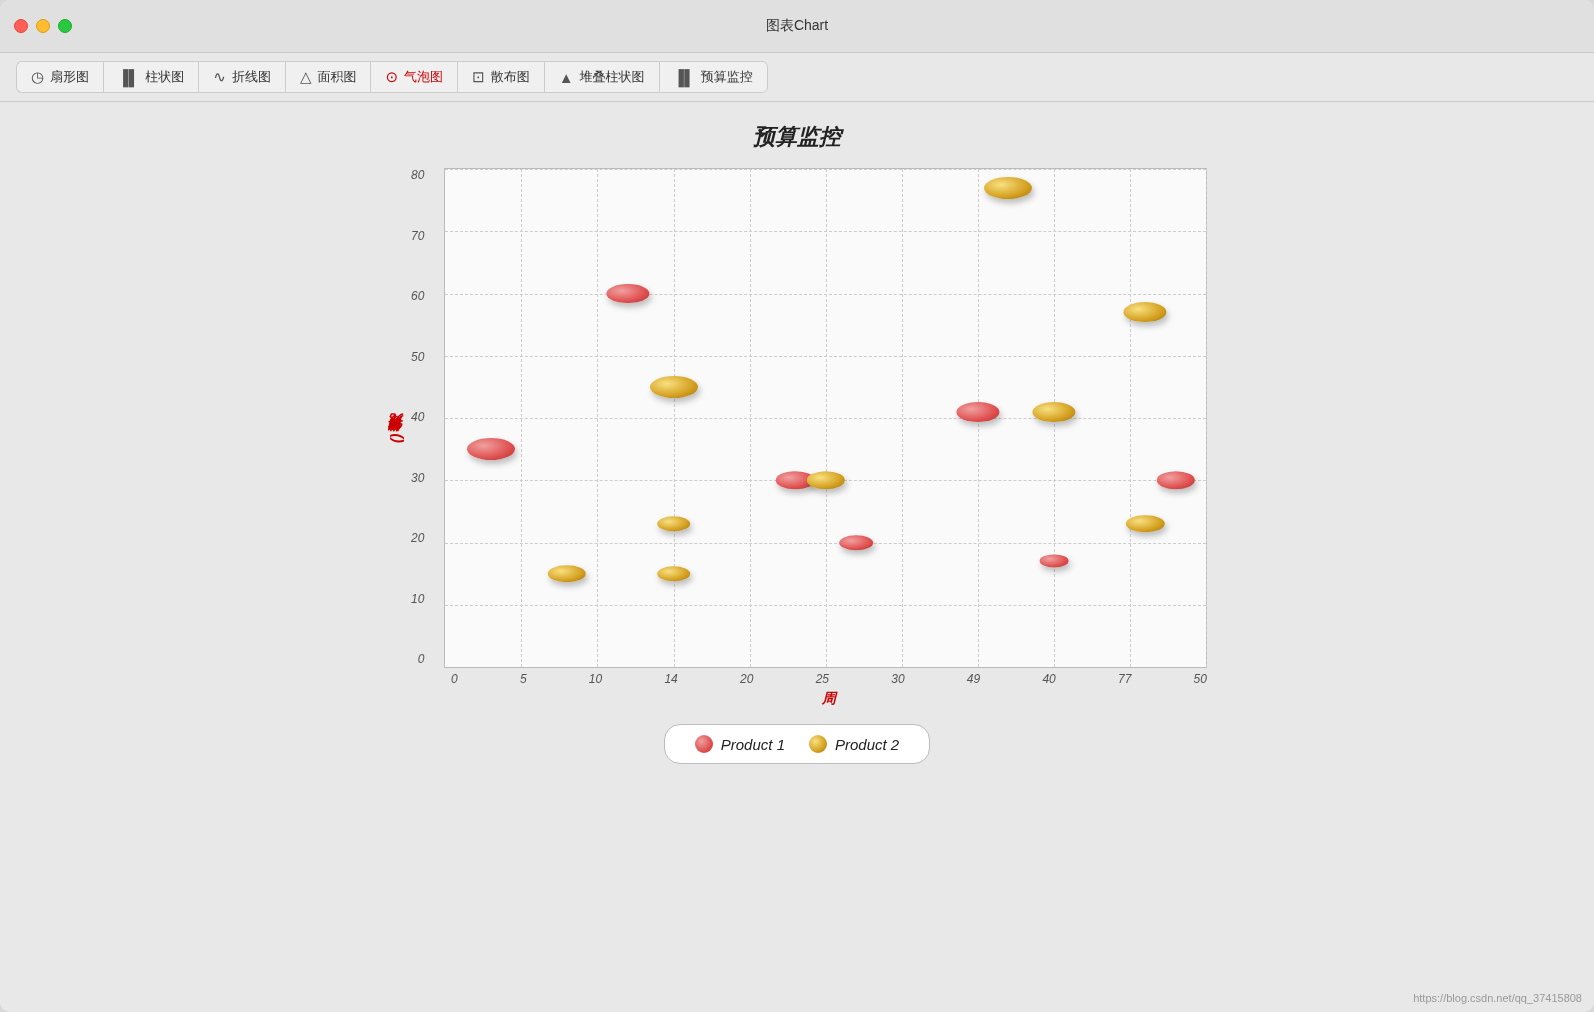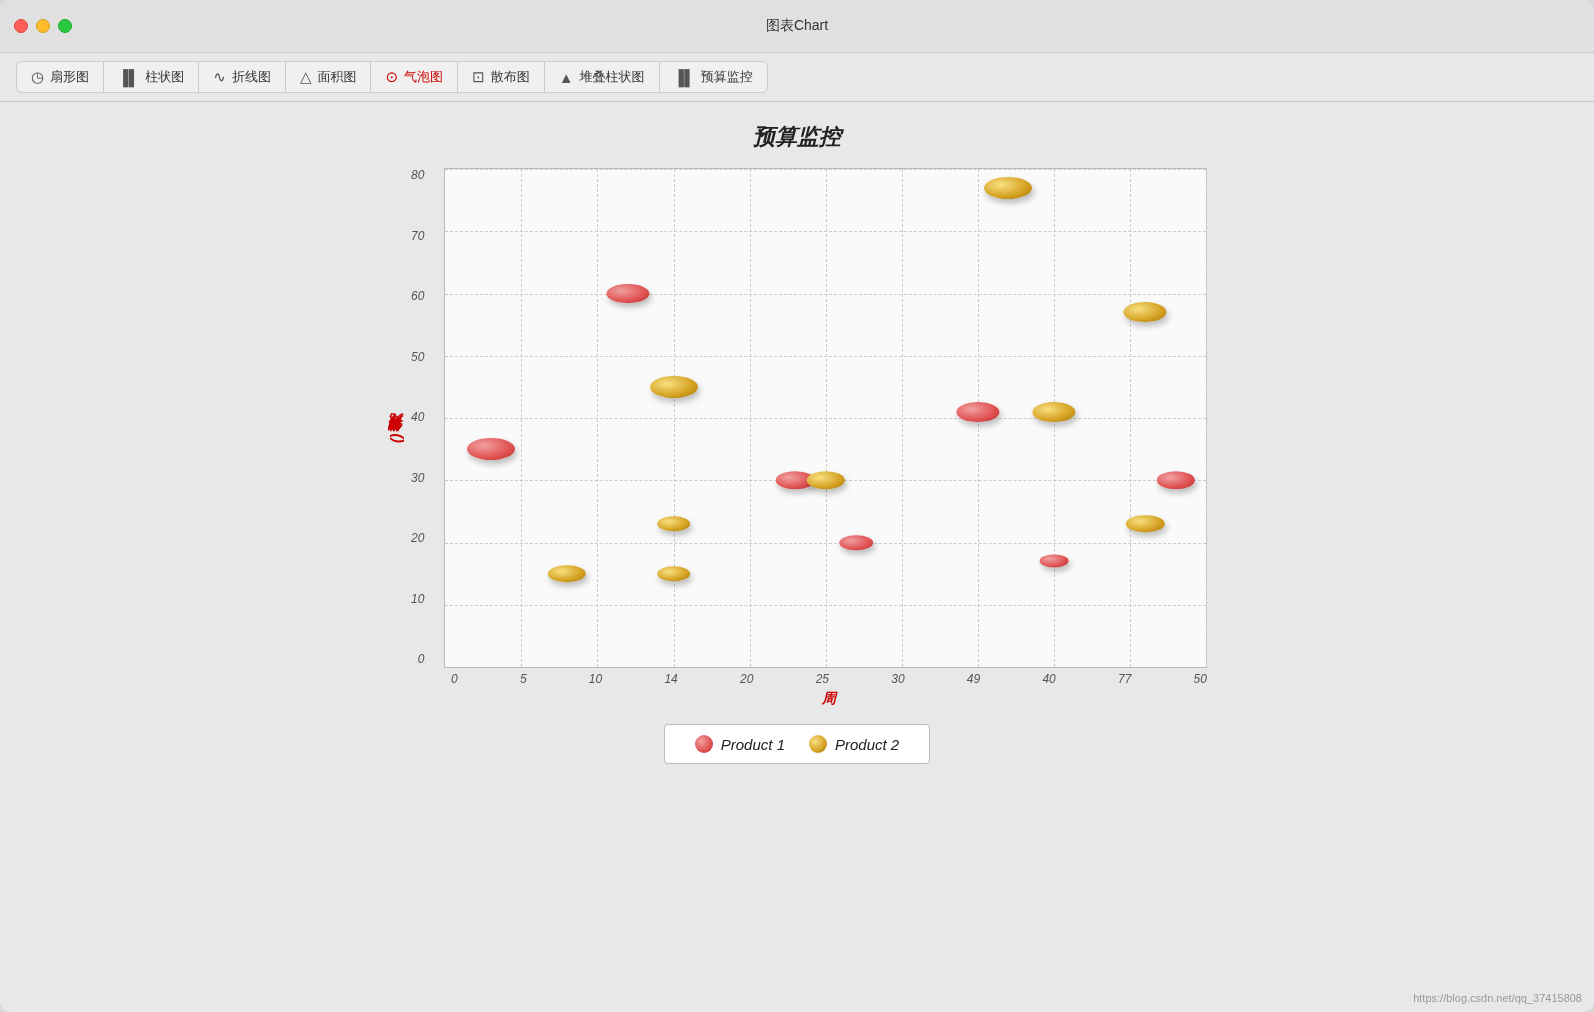--- a/index.html
+++ b/index.html
@@ -174,21 +174,21 @@
       font-weight: 600;
       margin-top: 4px;
     }
     .legend {
       display: flex;
       align-items: center;
       justify-content: center;
       gap: 24px;
       margin-top: 16px;
       border: 1px solid #bbb;
-      border-radius: 4px;
+      border-radius: 16px;
       padding: 10px 30px;
       background: #fff;
     }
     .legend-item {
       display: flex;
       align-items: center;
       gap: 8px;
       font-size: 15px;
       color: #222;
     }

